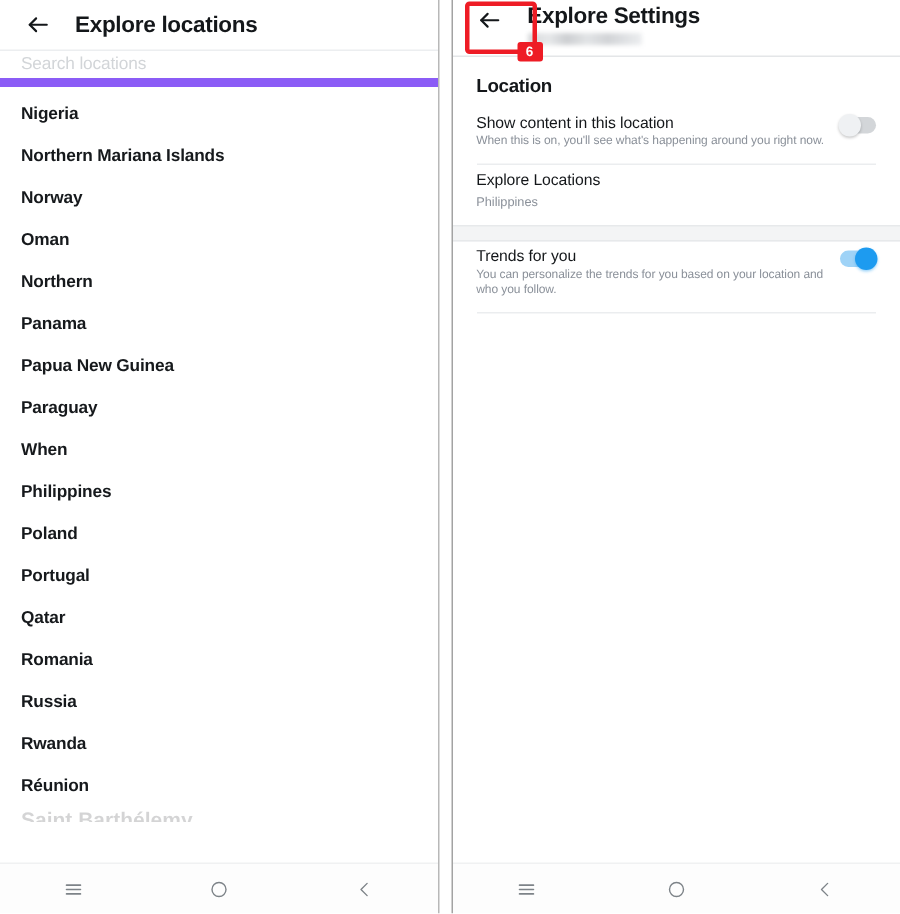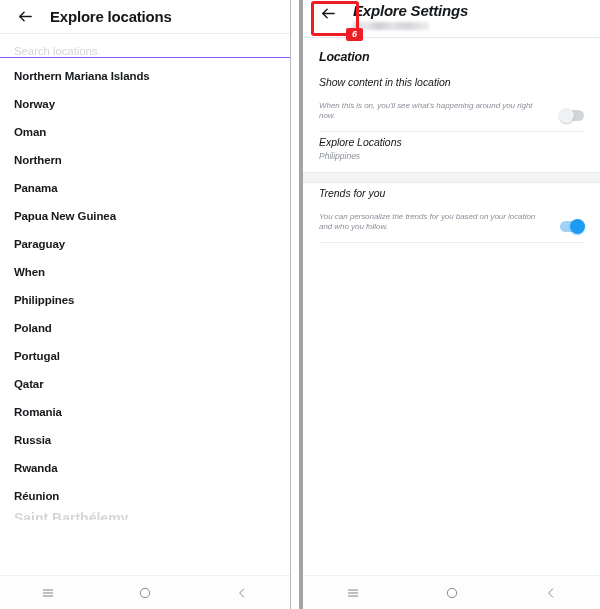--- a/index.html
+++ b/index.html
@@ -24,21 +24,21 @@
   .panel {
     position: relative;
     height: 609px;
     background: #ffffff;
     display: flex;
     flex-direction: column;
     overflow: hidden;
   }
   .panel-left  { width: 292px; border-right: 1px solid #b8b8b8; }
   .panel-gap   { width: 8px; background: #ffffff; }
-  .panel-right { width: 299px; border-left: 4px solid #a3a3a3; font-style: italic; }
+  .panel-right { width: 299px; border-left: 1px solid #a3a3a3; }
 
   
   .appbar {
     display: flex;
     align-items: center;
     height: 34px;
     min-height: 34px;
     padding: 0 0 0 14px;
     background: #ffffff;
     border-bottom: 1px solid #eceef0;
@@ -108,23 +108,23 @@
     text-align: center;
     border-radius: 2px;
     font-family: "Liberation Sans", sans-serif;
   }
 
   
   .searchbar {
     height: 24px;
     min-height: 24px;
     display: flex;
-    align-items: flex-end;
+    align-items: center;
     padding: 0 14px;
-    border-bottom: 1px solid #8b5cf6;
+    border-bottom: 6px solid #8b5cf6;
     box-sizing: border-box;
   }
   .search-placeholder {
     font-size: 11.5px;
     color: #d2d5d8;
     letter-spacing: -0.1px;
   }
 
   
   .list {
@@ -162,36 +162,36 @@
   }
   .section-head {
     font-size: 12.5px;
     font-weight: 700;
     color: #14171a;
     padding: 12px 28px 8px 16px;
     letter-spacing: -0.2px;
   }
   .row {
     display: flex;
-    align-items: flex-end;
+    align-items: flex-start;
     padding: 4px 16px 10px 16px;
     box-sizing: border-box;
   }
   .row-text { flex: 1; padding-right: 10px; }
   .row-title {
     font-size: 10.5px;
     color: #14171a;
     line-height: 13px;
     letter-spacing: -0.05px;
   }
   .row-sub {
     font-size: 8px;
     color: #8a9099;
     line-height: 10px;
-    margin-top: 12px;
+    margin-top: 0;
     letter-spacing: -0.05px;
   }
   .row-value {
     font-size: 8.5px;
     color: #8a9099;
     line-height: 11px;
     margin-top: 2px;
   }
   .row-divider-line {
     height: 1px;
@@ -263,20 +263,21 @@
         </svg>
       </div>
       <div class="appbar-title">Explore locations</div>
     </div>
 
     <div class="searchbar">
       <div class="search-placeholder">Search locations</div>
     </div>
 
     <div class="list">
+      <div class="list-item">Nigeria</div>
       <div class="list-item">Northern Mariana Islands</div>
       <div class="list-item">Norway</div>
       <div class="list-item">Oman</div>
       <div class="list-item">Northern</div>
       <div class="list-item">Panama</div>
       <div class="list-item">Papua New Guinea</div>
       <div class="list-item">Paraguay</div>
       <div class="list-item">When</div>
       <div class="list-item">Philippines</div>
       <div class="list-item">Poland</div>

